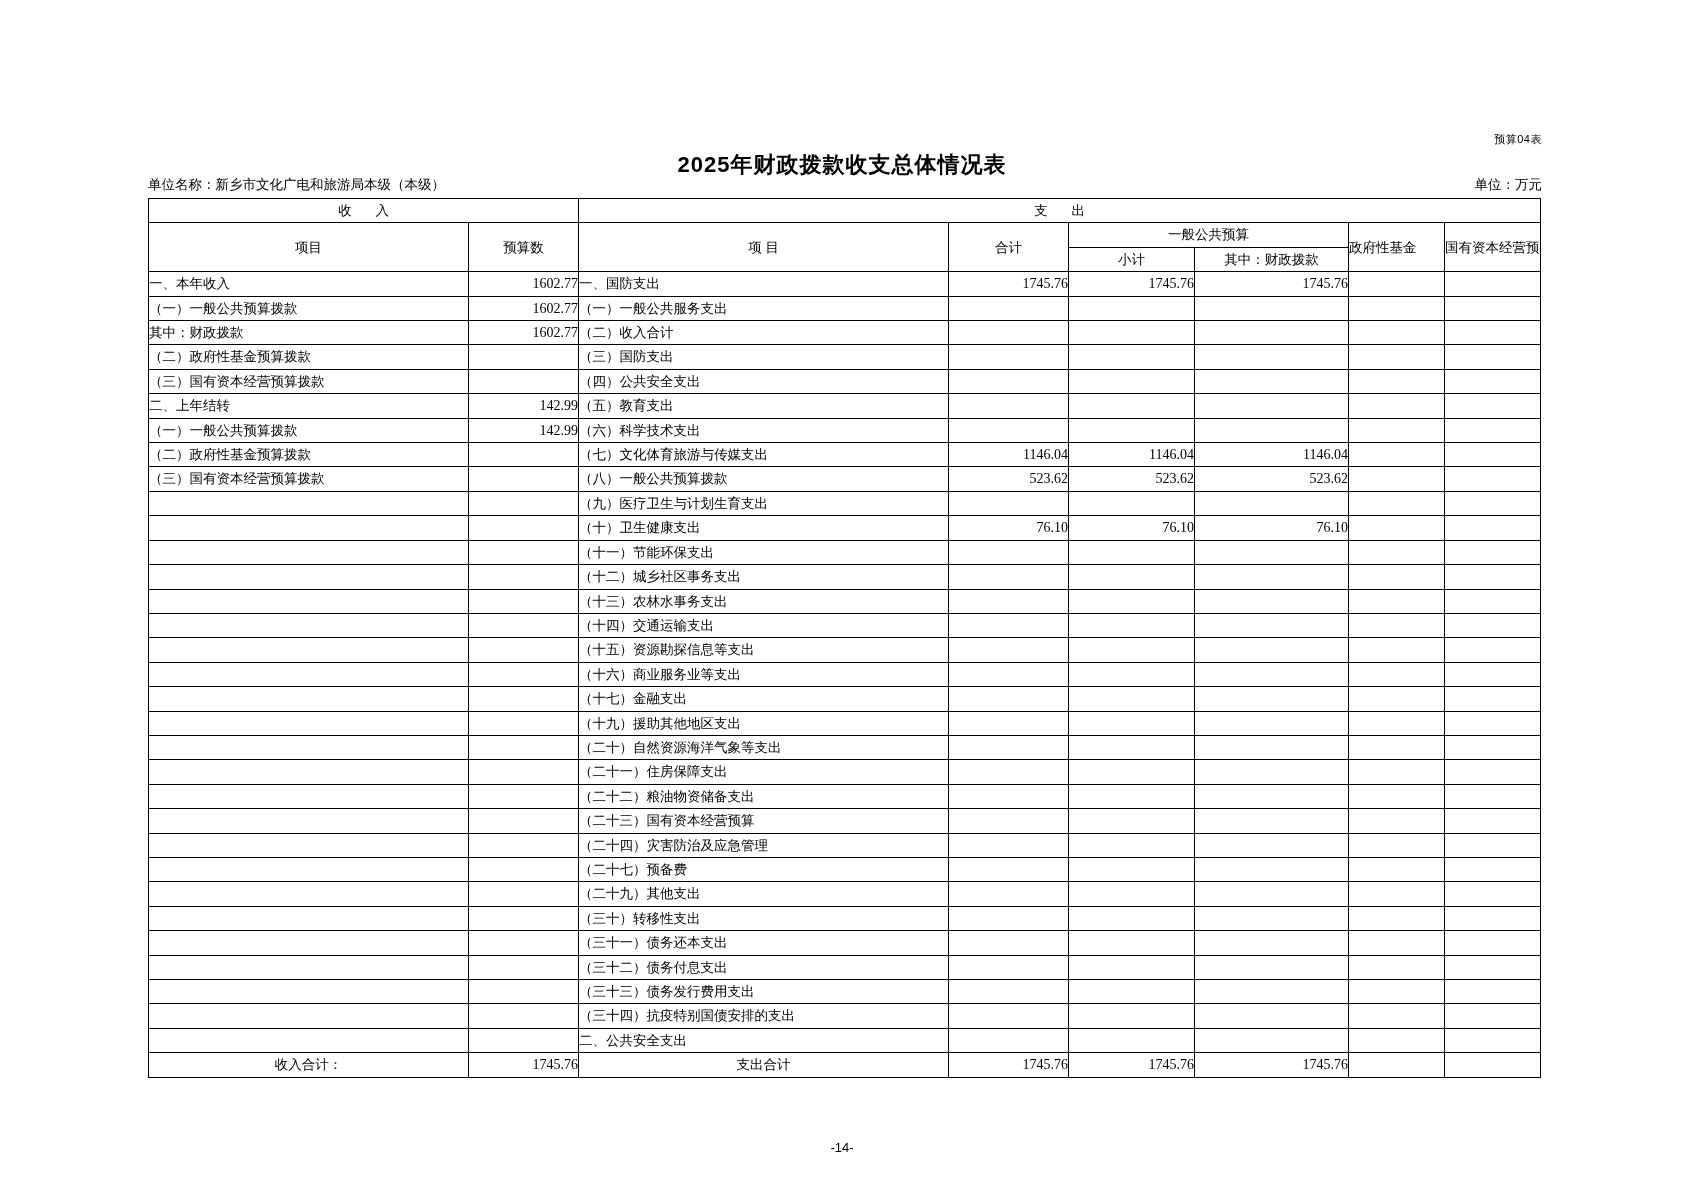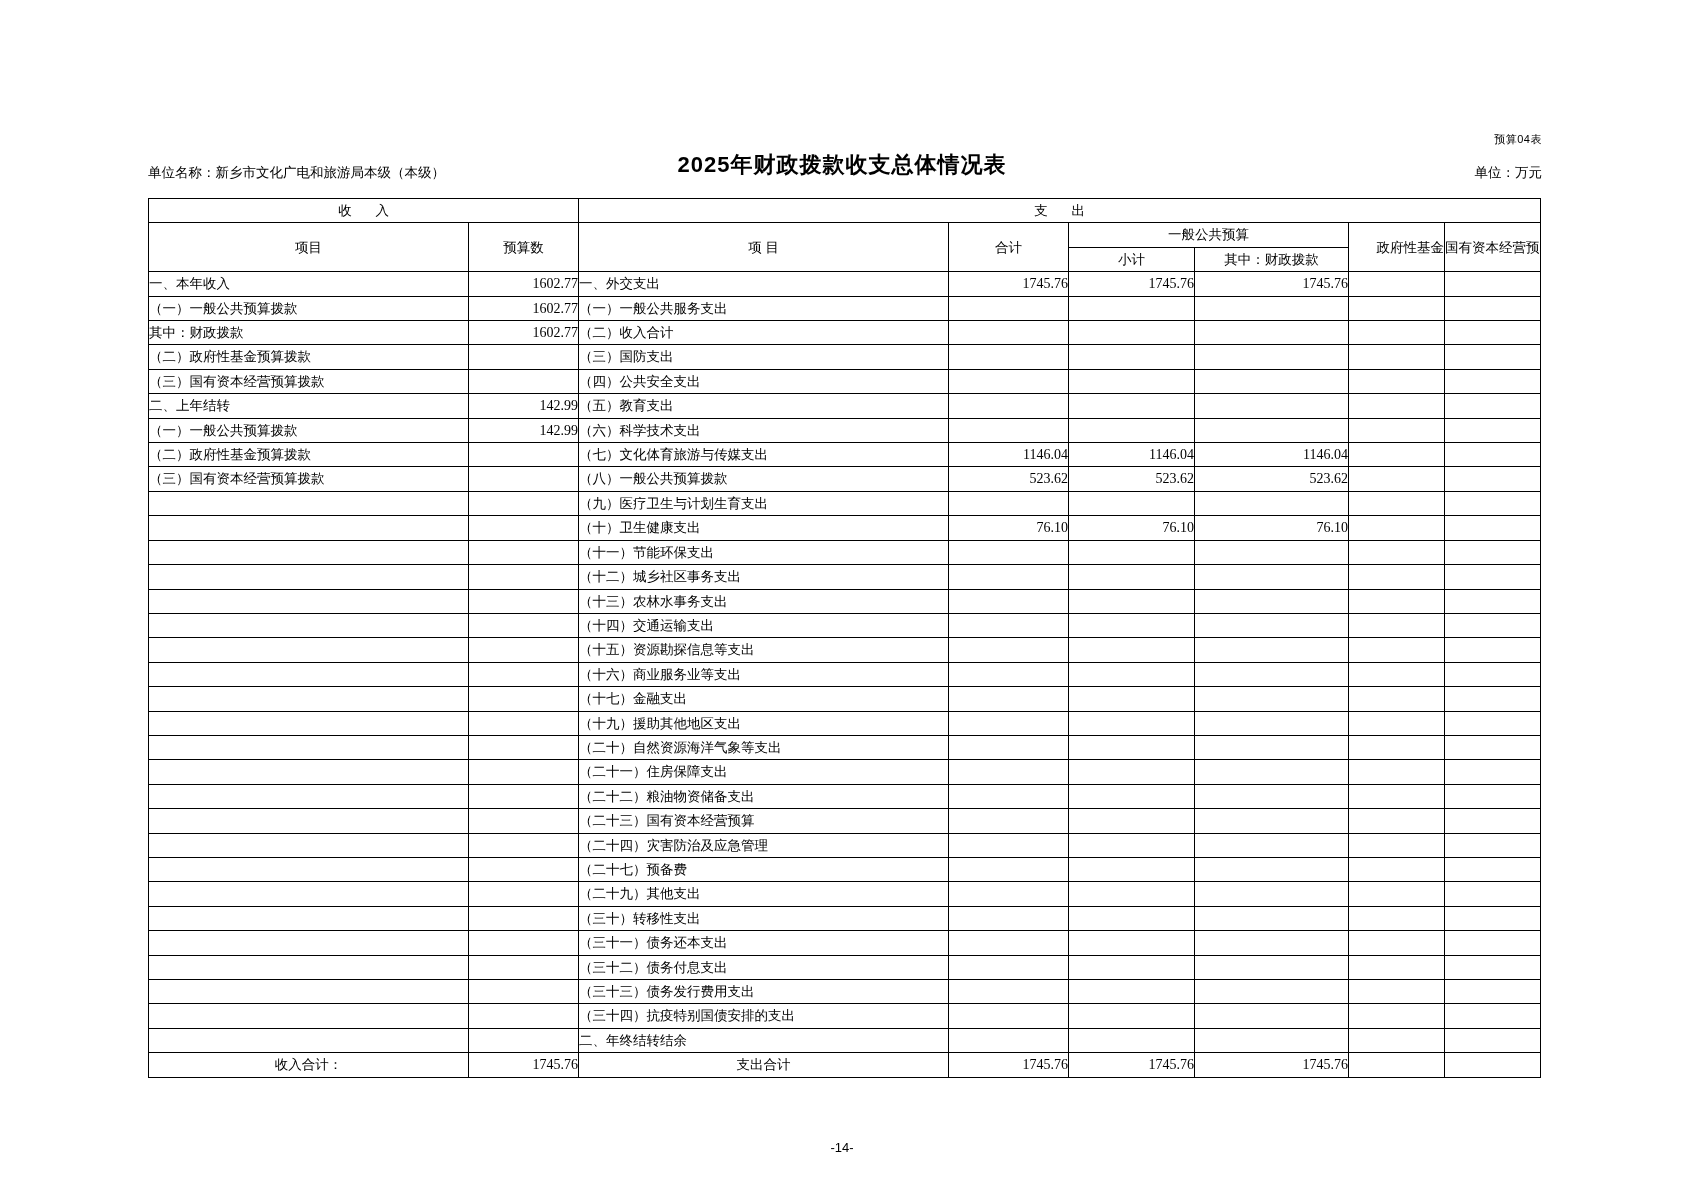--- a/index.html
+++ b/index.html
@@ -34,21 +34,21 @@
     left: 0;
     width: 100%;
     text-align: center;
     font-size: 22px;
     font-weight: bold;
     font-family: "Liberation Sans", sans-serif;
     letter-spacing: 1px;
   }
   .meta-row {
     position: absolute;
-    top: 164px;
+    top: 176px;
     left: 148px;
     right: 142px;
     font-size: 13.5px;
     font-family: "Liberation Sans", sans-serif;
   }
   .meta-left {
     float: left;
   }
   .meta-right {
     float: right;
@@ -92,21 +92,21 @@
     font-size: 14px;
   }
   .total-lbl {
     text-align: center;
   }
   .indent1 { padding-left: 10px; }
   .indent2 { padding-left: 40px; }
   .two-line {
     line-height: 16px;
     white-space: normal;
-    text-align: right;
+    text-align: left;
   }
   .note {
     position: absolute;
     top: 1032px;
     left: 148px;
     font-size: 12.5px;
     font-family: "Liberation Sans", sans-serif;
   }
   .pagenum {
     position: absolute;
@@ -159,21 +159,21 @@
       </tr>
       <tr>
         <th class="hdr">小计</th>
         <th class="hdr">其中：财政拨款</th>
       </tr>
     </thead>
     <tbody id="tbody">
         <tr>
           <td class="lbl">一、本年收入</td>
           <td class="num">1602.77</td>
-          <td class="lbl">一、外交支出</td>
+          <td class="lbl">一、国防支出</td>
           <td class="num">1745.76</td>
           <td class="num">1745.76</td>
           <td class="num">1745.76</td>
           <td class="num"></td>
           <td class="num"></td>
         </tr>
         <tr>
           <td class="lbl indent1">（一）一般公共预算拨款</td>
           <td class="num">1602.77</td>
           <td class="lbl">（一）一般公共服务支出</td>
@@ -469,21 +469,21 @@
           <td class="lbl">（三十四）抗疫特别国债安排的支出</td>
           <td class="num"></td>
           <td class="num"></td>
           <td class="num"></td>
           <td class="num"></td>
           <td class="num"></td>
         </tr>
         <tr>
           <td class="lbl"></td>
           <td class="num"></td>
-          <td class="lbl">二、年终结转结余</td>
+          <td class="lbl">二、公共安全支出</td>
           <td class="num"></td>
           <td class="num"></td>
           <td class="num"></td>
           <td class="num"></td>
           <td class="num"></td>
         </tr>
       </tbody>
     <tfoot>
       <tr>
         <td class="total-lbl">收入合计：</td>

